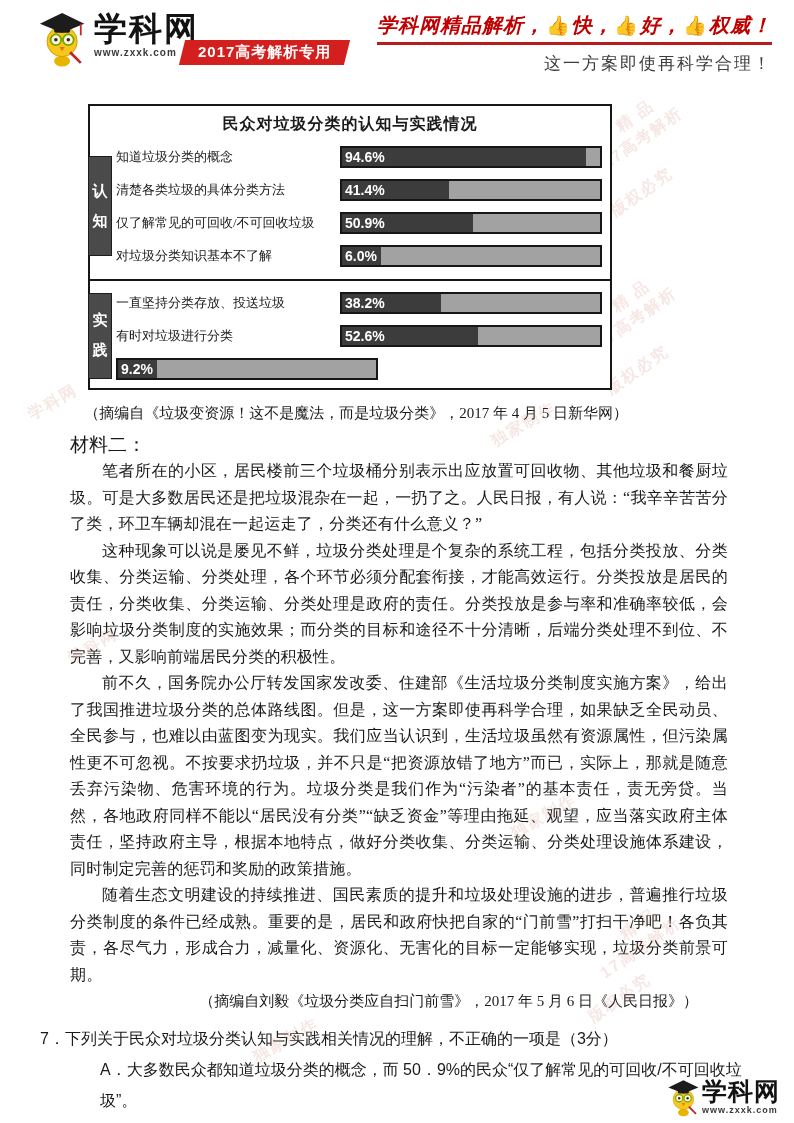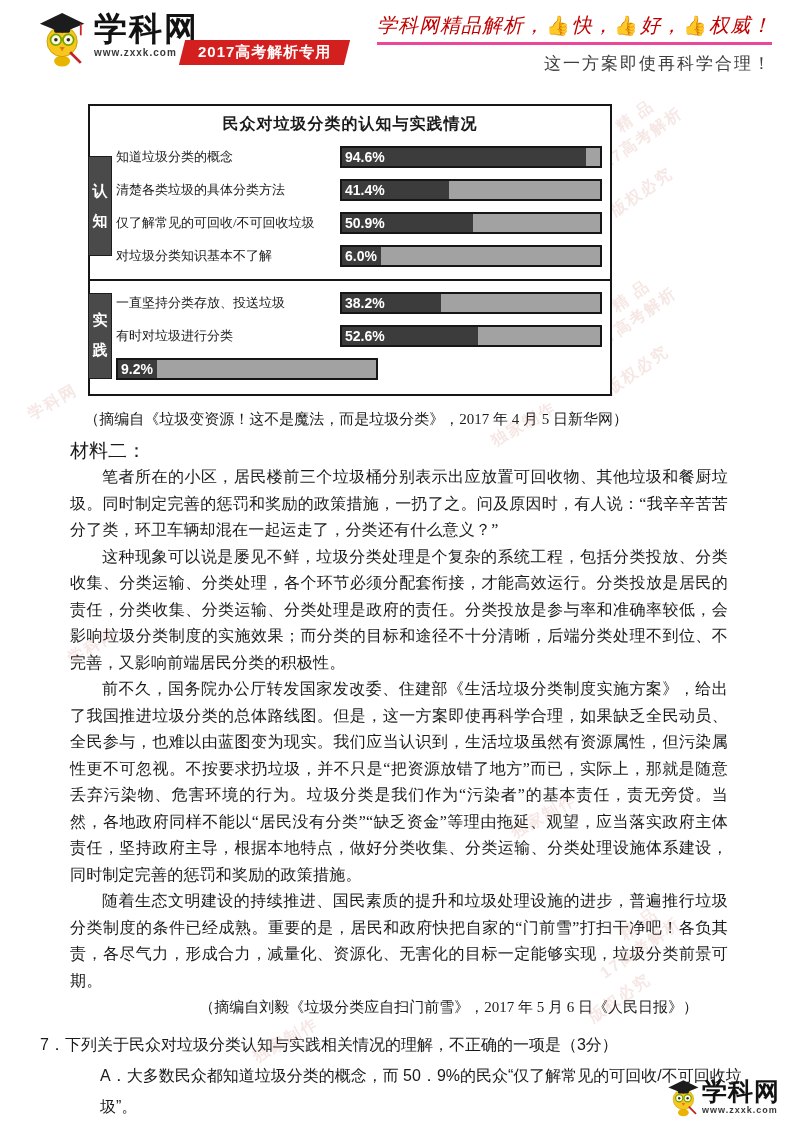--- a/index.html
+++ b/index.html
@@ -25,33 +25,33 @@
   .banner {
     position:absolute; left:182px; top:40px; height:25px; padding:0 16px;
     background:#d41f1f; transform:skewX(-14deg); display:flex; align-items:center;
   }
   .banner span {
     transform:skewX(14deg); color:#ffffff; font-weight:bold; font-size:15px;
     font-family:"Liberation Sans", sans-serif; letter-spacing:1px; white-space:nowrap;
   }
   .header-right { position:absolute; right:22px; top:12px; text-align:right; }
   .slogan {
-    display:inline-block; color:#c00000; font-weight:normal; font-style:italic;
+    display:inline-block; color:#c00000; font-weight:bold; font-style:italic;
     font-size:20px; letter-spacing:1px; padding-bottom:3px;
-    border-bottom:3px solid #ec4899; white-space:nowrap;
+    border-bottom:3px solid #b91c1c; white-space:nowrap;
   }
   .slogan .thumb { font-style:normal; color:#e89020; font-size:19px; padding:0 1px; }
   .sub-slogan {
     margin-top:7px; color:#3d3d3d; font-size:17px; letter-spacing:2px;
     font-family:"Liberation Sans", sans-serif;
   }
   
   .chart-box {
     position:relative; margin:14px 0 0 88px; width:524px;
-    border:2px solid #161616; background:#ffffff; padding-bottom:6px;
+    border:2px solid #161616; background:#ffffff; 
   }
   .chart-title { text-align:center; font-weight:bold; font-size:16px; padding:8px 0 2px; letter-spacing:1px; }
   .chart-section { display:flex; align-items:center; padding:3px 0; }
   .chart-section.sec-1 { border-top:2px solid #161616; margin-top:4px; padding-top:5px; }
   .tab-col { width:26px; display:flex; justify-content:flex-start; }
   .section-tab {
     margin-left:-2px; width:24px; background:#4a4a4a; border:1px solid #1c1c1c;
     color:#ffffff; font-weight:bold; font-size:15px;
     display:flex; flex-direction:column; align-items:center; justify-content:center; gap:11px;
   }
@@ -216,21 +216,21 @@
               </div>
             </div>
           </div>
         </div>
       </div>
   </div>
   <div class="chart-source">（摘编自《垃圾变资源！这不是魔法，而是垃圾分类》，2017 年 4 月 5 日新华网）</div>
 
   <div class="material-heading">材料二：</div>
   <div class="material-body" id="material-body">
-      <p>笔者所在的小区，居民楼前三个垃圾桶分别表示出应放置可回收物、其他垃圾和餐厨垃圾。同时制定完善的惩罚和奖励的政策措施，一扔了之。问及原因时，有人说：“我辛辛苦苦分了类，环卫车辆却混在一起运走了，分类还有什么意义？”</p>
+      <p>笔者所在的小区，居民楼前三个垃圾桶分别表示出应放置可回收物、其他垃圾和餐厨垃圾。可是大多数居民还是把垃圾混杂在一起，一扔了之。人民日报，有人说：“我辛辛苦苦分了类，环卫车辆却混在一起运走了，分类还有什么意义？”</p>
       <p>这种现象可以说是屡见不鲜，垃圾分类处理是个复杂的系统工程，包括分类投放、分类收集、分类运输、分类处理，各个环节必须分配套衔接，才能高效运行。分类投放是居民的责任，分类收集、分类运输、分类处理是政府的责任。分类投放是参与率和准确率较低，会影响垃圾分类制度的实施效果；而分类的目标和途径不十分清晰，后端分类处理不到位、不完善，又影响前端居民分类的积极性。</p>
       <p>前不久，国务院办公厅转发国家发改委、住建部《生活垃圾分类制度实施方案》，给出了我国推进垃圾分类的总体路线图。但是，这一方案即使再科学合理，如果缺乏全民动员、全民参与，也难以由蓝图变为现实。我们应当认识到，生活垃圾虽然有资源属性，但污染属性更不可忽视。不按要求扔垃圾，并不只是“把资源放错了地方”而已，实际上，那就是随意丢弃污染物、危害环境的行为。垃圾分类是我们作为“污染者”的基本责任，责无旁贷。当然，各地政府同样不能以“居民没有分类”“缺乏资金”等理由拖延、观望，应当落实政府主体责任，坚持政府主导，根据本地特点，做好分类收集、分类运输、分类处理设施体系建设，同时制定完善的惩罚和奖励的政策措施。</p>
       <p>随着生态文明建设的持续推进、国民素质的提升和垃圾处理设施的进步，普遍推行垃圾分类制度的条件已经成熟。重要的是，居民和政府快把自家的“门前雪”打扫干净吧！各负其责，各尽气力，形成合力，减量化、资源化、无害化的目标一定能够实现，垃圾分类前景可期。</p>
     </div>
   <div class="material-source">（摘编自刘毅《垃圾分类应自扫门前雪》，2017 年 5 月 6 日《人民日报》）</div>
 
   <div class="question">
     <div class="stem">7．下列关于民众对垃圾分类认知与实践相关情况的理解，不正确的一项是（3分）</div>
     <div id="options">
         <div class="opt">A．大多数民众都知道垃圾分类的概念，而 50．9%的民众“仅了解常见的可回收/不可回收垃圾”。</div>

